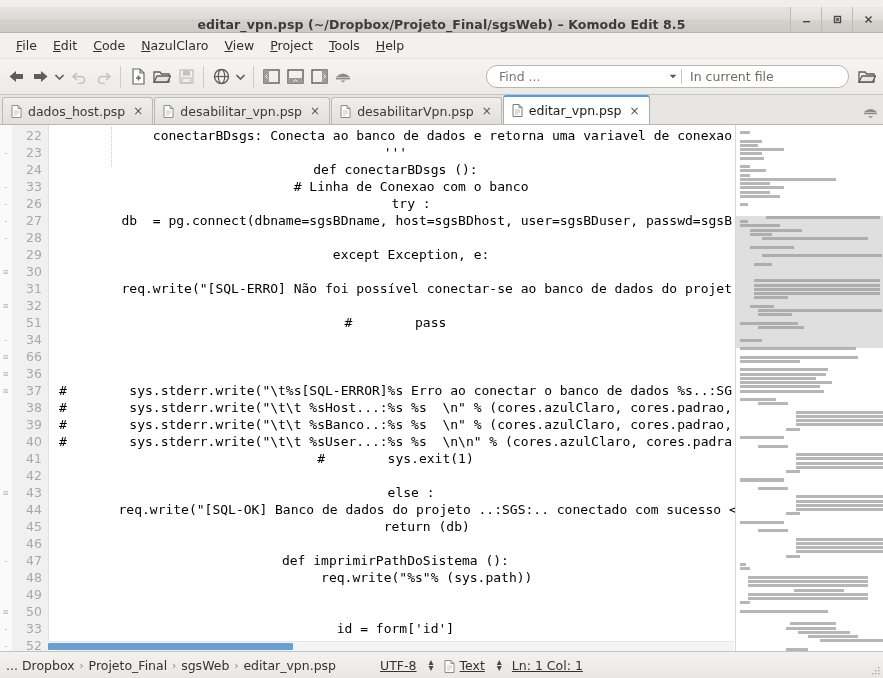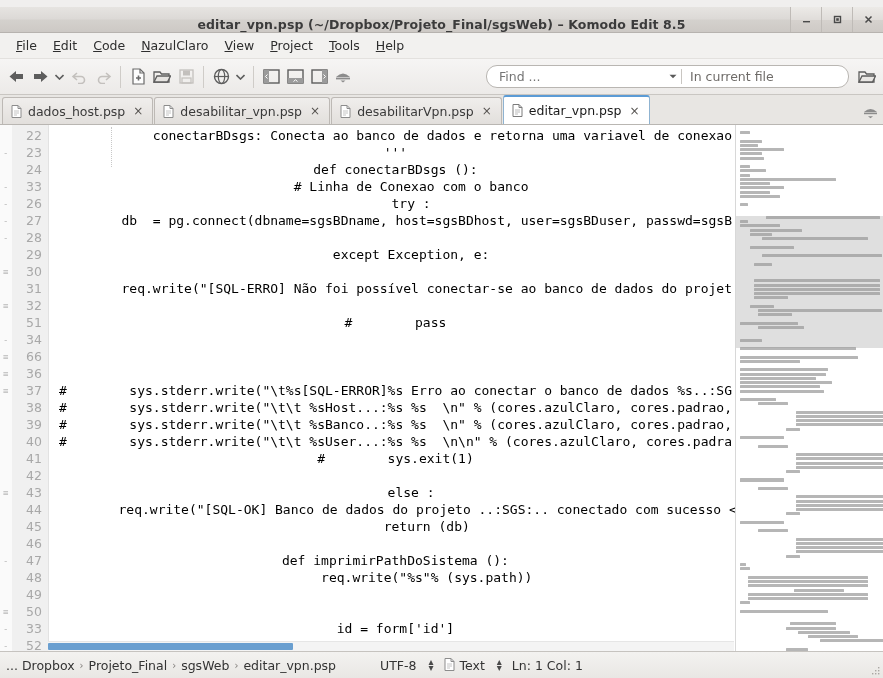--- a/index.html
+++ b/index.html
@@ -310,21 +310,21 @@
     align-items: center;
     font-size: 12.5px;
     color: #333333;
     padding-left: 4px;
     position: relative;
   }
   .sb-crumbs { display:flex; align-items:center; white-space:nowrap; }
   .sb-crumbs .crumb { padding: 0 2px; }
   .sb-crumbs .sep { color:#7f7c79; font-size:10px; padding: 0 3px; }
   .sb-cell {
-    display:flex; align-items:flex-start; white-space:nowrap;
+    display:flex; align-items:flex-end; white-space:nowrap;text-decoration:underline;
   }
   .sb-split {
     margin: 0 10px 0 12px;
     color:#4a4a4a;
     font-size: 10px;
     line-height: 1;
     display:flex; flex-direction:column; align-items:center;
   }
   .grip {
     position:absolute; right:2px; bottom:2px;

